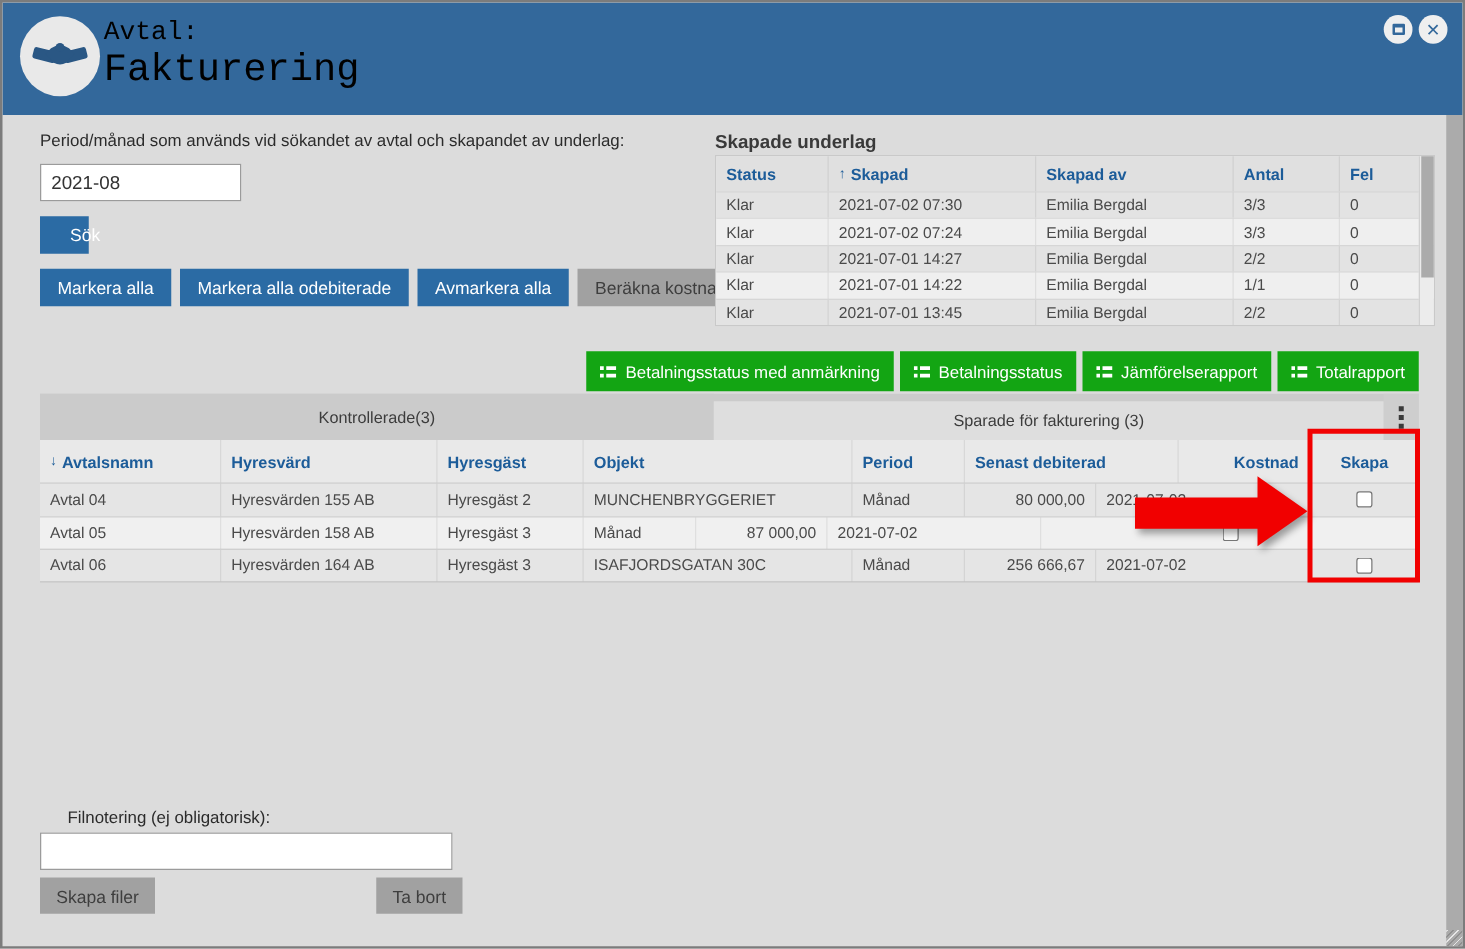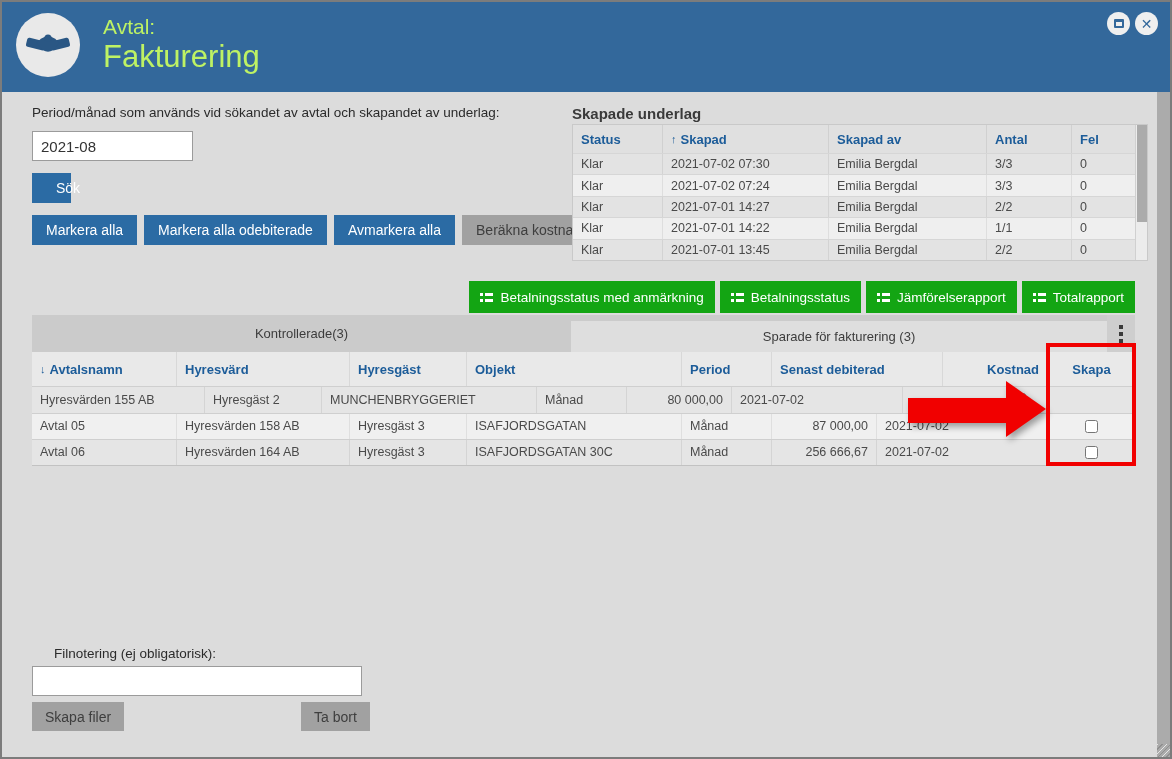--- a/index.html
+++ b/index.html
@@ -2,21 +2,21 @@
 <html><head>
 <meta charset="utf-8">
 <style>
   html,body{margin:0;padding:0;background:#f5f5f5;font-family:"Liberation Sans","DejaVu Sans",sans-serif;}
   *{box-sizing:border-box;}
   .window{position:relative;width:1172px;height:759px;border:2px solid #7c7c7c;background:#dcdcdc;overflow:hidden;}
 
   
   .titlebar{position:absolute;left:0;top:0;width:100%;height:90px;background:#33689b;}
   .logo-circle{position:absolute;left:14px;top:11px;width:64px;height:64px;border-radius:50%;background:#e9e9e9;display:flex;align-items:center;justify-content:center;}
-  .titles{position:absolute;left:101px;top:13px;color:#bef264;line-height:1.15;}
+  .titles{position:absolute;left:81px;top:13px;color:#000000;line-height:1.15;font-family:Liberation Mono, monospace;}
   .title-small{font-size:21px;}
   .title-large{font-size:31px;}
   .win-controls{position:absolute;right:12px;top:10px;display:flex;gap:5px;}
   .win-btn{width:23px;height:23px;border-radius:50%;background:#efefef;display:flex;align-items:center;justify-content:center;cursor:pointer;}
   .max-glyph{width:10px;height:9px;border:2px solid #33689b;border-top-width:3px;border-radius:1px;}
   .close-glyph{color:#33689b;font-size:14px;font-weight:bold;line-height:1;}
 
   
   .period-label{position:absolute;left:30px;top:103px;font-size:13.5px;color:#2b2b2b;}
   .period-input{position:absolute;left:30px;top:129px;width:161px;height:30px;border:1px solid #9b9b9b;background:#fff;font-size:15px;color:#333;padding:0 8px;font-family:inherit;}
@@ -245,35 +245,35 @@
         </div>
       <div class="cell cw2">Hyresvärd</div>
       <div class="cell cw3">Hyresgäst</div>
       <div class="cell cw4">Objekt</div>
       <div class="cell cw5">Period</div>
       <div class="cell cw7">Senast debiterad</div>
       <div class="cell cw6">Kostnad</div>
       <div class="cell cw8">Skapa</div>
     </div>
     <div class="c-row">
+      <div class="cell cw1">Avtal 04</div>
       <div class="cell cw2">Hyresvärden 155 AB</div>
       <div class="cell cw3">Hyresgäst 2</div>
       <div class="cell cw4">MUNCHENBRYGGERIET</div>
       <div class="cell cw5">Månad</div>
       <div class="cell cw6">80 000,00</div>
       <div class="cell cw7">2021-07-02</div>
       <div class="cell cw8">
           <input type="checkbox" class="skapa-check" style="">
         </div>
     </div>
     <div class="c-row">
       <div class="cell cw1">Avtal 05</div>
       <div class="cell cw2">Hyresvärden 158 AB</div>
       <div class="cell cw3">Hyresgäst 3</div>
-      <div class="cell cw4">ISAFJORDSGATAN</div>
       <div class="cell cw5">Månad</div>
       <div class="cell cw6">87 000,00</div>
       <div class="cell cw7">2021-07-02</div>
       <div class="cell cw8">
           <input type="checkbox" class="skapa-check" style="">
         </div>
     </div>
     <div class="c-row contracts-bottom">
       <div class="cell cw1">Avtal 06</div>
       <div class="cell cw2">Hyresvärden 164 AB</div>

